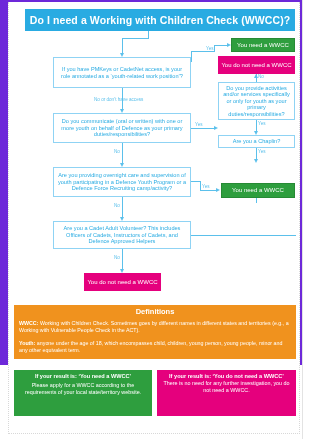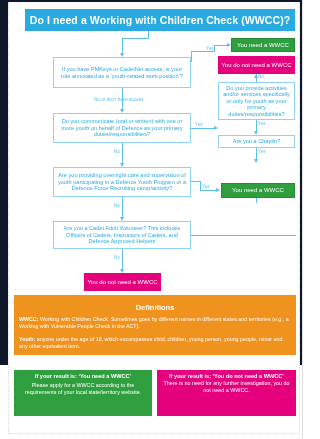--- a/index.html
+++ b/index.html
@@ -11,21 +11,21 @@
     width: 312px;
     height: 439px;
     overflow: hidden;
     font-family: "Liberation Sans", sans-serif;
     -webkit-font-smoothing: antialiased;
   }
   #page {
     position: relative;
     width: 312px;
     height: 365px;
-    background: #0f172a;
+    background: #6d28d9;
     box-sizing: border-box;
   }
   
   .sheet {
     position: absolute;
     left: 8px;
     top: 2px;
     width: 292px;
     height: 432px;
     background: #ffffff;
@@ -118,26 +118,26 @@
     position: absolute;
     color: #5bc0eb;
     font-size: 4.6px;
     white-space: nowrap;
   }
 
   
   .defs {
     position: absolute;
     left: 14px;
-    top: 295px;
+    top: 305px;
     width: 282px;
     background: #f0921e;
     color: #ffffff;
     box-sizing: border-box;
-    padding: 8px 5px 5px 5px;
+    padding: 2px 5px 5px 5px;
   }
   .defs-title {
     text-align: center;
     font-size: 7.5px;
     font-weight: bold;
     margin-bottom: 4px;
   }
   .defs p {
     margin: 0 0 6px 0;
     font-size: 5.3px;

